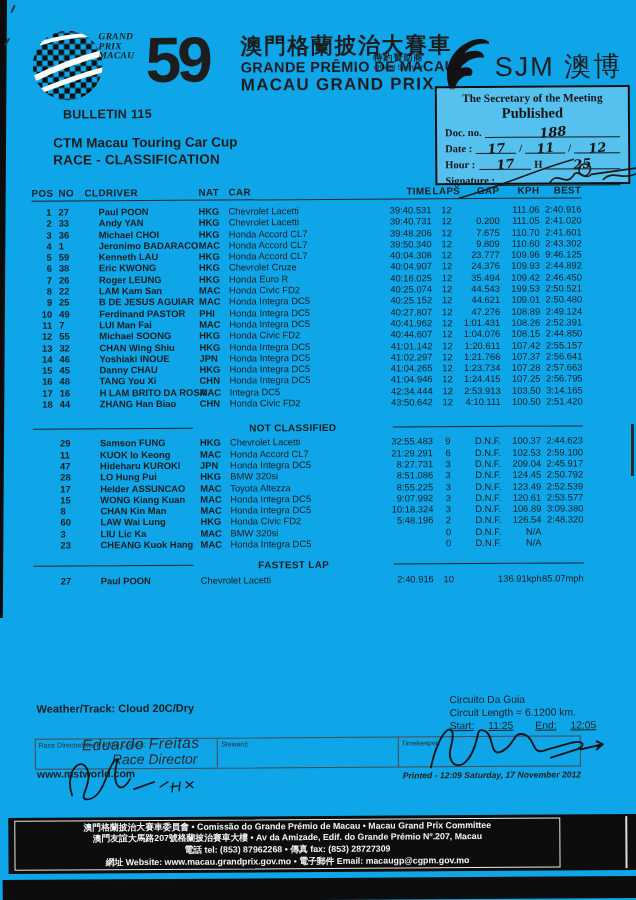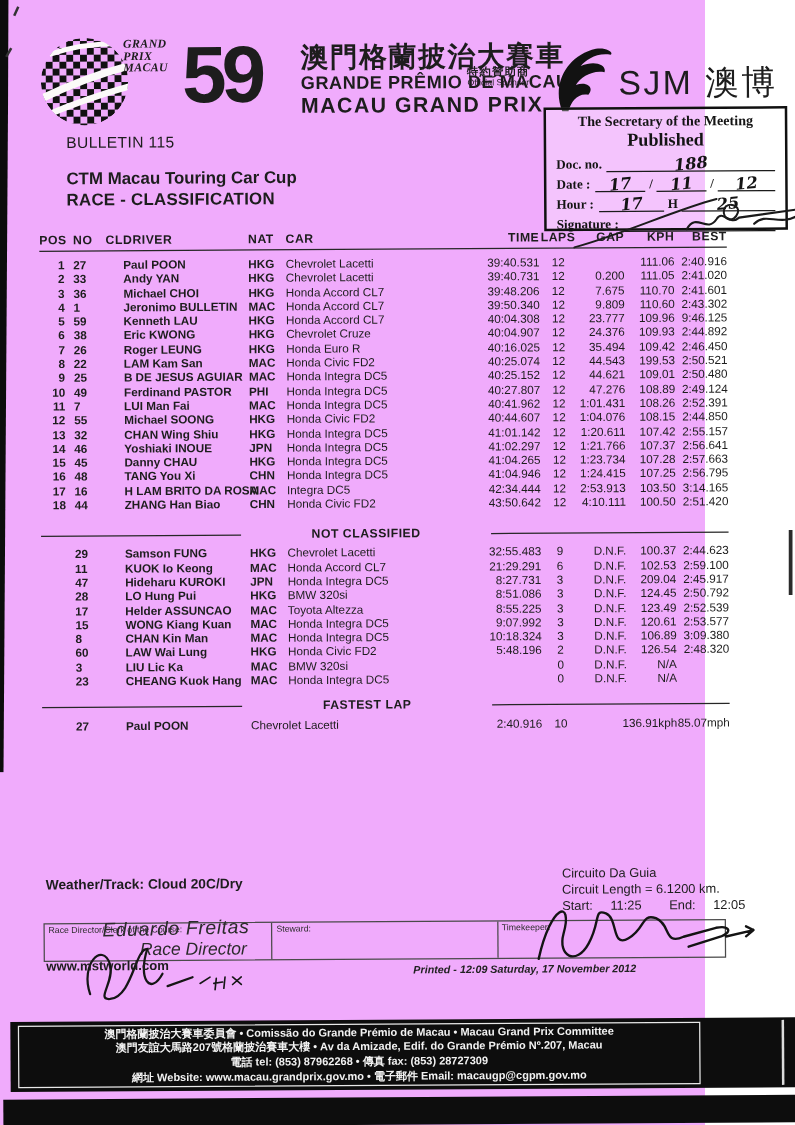--- a/index.html
+++ b/index.html
@@ -1,21 +1,21 @@
 <!DOCTYPE html>
 <html><head>
 <meta charset="utf-8">
 <style>
   * { box-sizing: border-box; margin: 0; padding: 0; }
   html,body { width:636px; height:900px; }
   body {
     font-family:"Liberation Sans","DejaVu Sans",sans-serif;
     background:#ffffff; overflow:hidden; color:#1d1d1d;
   }
-  .page { position:relative; width:564px; height:900px; background:#f0abfc; }
+  .page { position:relative; width:636px; height:900px; background:#0ea5e9; }
   .tilt { position:absolute; inset:0; transform:rotate(-0.35deg); }
 
   
   .edge-left { position:absolute; left:0; top:0; width:7px; height:618px; background:#0c0c0c;
                clip-path:polygon(0 0,100% 0,40% 100%,0 100%); }
   .edge-right { position:absolute; left:631px; top:424px; width:3px; height:52px; background:#2a2a2a; }
   .tick { position:absolute; width:2px; height:8px; background:#333; }
   .tick.t1 { left:12px; top:5px; transform:rotate(24deg); }
   .tick.t2 { left:6px; top:38px; transform:rotate(30deg); }
 
@@ -49,21 +49,21 @@
   .uline { flex:1; border-bottom:1.2px solid #1b1b1b; position:relative; height:14px; text-align:center; }
   .uline.seg { flex:0 0 auto; }
   .slash { padding:0 3px; }
   .hand { font-family:"DejaVu Serif",serif; font-style:italic; font-weight:bold; font-size:13px;
           display:inline-block; transform:rotate(-5deg) translateY(1px); }
   .stamp-sig { position:absolute; left:46px; top:-8px; }
 
   .sig-tail { position:absolute; left:455px; top:156px; }
 
   
-  .bulletin { position:absolute; left:55px; top:106px; font-size:12.5px; font-weight:normal; letter-spacing:0.3px; }
+  .bulletin { position:absolute; left:65px; top:106px; font-size:12.5px; font-weight:bold; letter-spacing:0.3px; }
   .etitle   { position:absolute; left:55px; top:134px; font-size:13.5px; font-weight:bold; }
   .dtitle   { position:absolute; left:55px; top:151px; font-size:13.5px; font-weight:bold; letter-spacing:0.2px; }
 
   
   .race-table { position:absolute; left:33px; top:186px; width:550px; font-size:9.4px; }
   .grid11 { display:grid; grid-template-columns:23px 30px 14px 100px 30px 126px 77px 30px 38px 40px 42px; }
   .thead { font-size:9.8px; font-weight:bold; letter-spacing:0.4px; }
   .headline { border-bottom:1.6px solid #262626; margin-top:2px; }
   .rows { margin-top:5px; }
   .trow { height:11.3px; line-height:11.3px; white-space:nowrap; }
@@ -83,21 +83,21 @@
   .flrow { margin-top:4px; height:12px; line-height:12px; display:grid; white-space:nowrap;
            grid-template-columns:23px 30px 14px 100px 156px 77px 30px 78px 42px; }
   .flrow .fno { padding-left:4px; font-weight:bold; }
   .flrow .fdr { font-weight:bold; }
   .flrow .ftm,.flrow .fkp,.flrow .fmp { text-align:right; }
   .flrow .flp { text-align:center; }
 
   
   .weather { position:absolute; left:35px; top:701px; font-size:11px; font-weight:bold; }
   .circuit { position:absolute; left:448px; top:694px; font-size:10.3px; line-height:13px; white-space:nowrap; }
-  .circuit .se span { display:inline-block; }
+  .circuit .se span { display:inline-block;text-decoration:underline; }
   .se .gap1 { width:14px; } .se .gap2 { width:22px; }
 
   .sig-table { position:absolute; left:33px; top:737px; width:546px; height:31px;
                display:flex; border:1px solid #4a4a4a; }
   .sig-cell { position:relative; border-right:1px solid #4a4a4a; }
   .sig-cell:last-child { border-right:none; }
   .sig-cell .cl-lbl { position:absolute; left:3px; top:2px; font-size:7px; color:#2e2e2e; white-space:nowrap; }
   .sc1 { width:183px; } .sc2 { width:181px; } .sc3 { width:182px; }
   .ef-name { position:absolute; left:46px; top:-4px; font-size:15.5px; font-style:italic;
              letter-spacing:0.5px; color:#2b2b2b; white-space:nowrap; transform:rotate(-1deg); }
@@ -259,21 +259,21 @@
             <span class="c laps">12</span>
             <span class="c gap">7.675</span>
             <span class="c kph">110.70</span>
             <span class="c best">2:41.601</span>
           </div>
 
           <div class="grid11 trow">
             <span class="c pos">4</span>
             <span class="c no">1</span>
             <span class="c cl"></span>
-            <span class="c driver">Jeronimo BULLETIN</span>
+            <span class="c driver">Jeronimo BADARACO</span>
             <span class="c nat">MAC</span>
             <span class="c car">Honda Accord CL7</span>
             <span class="c time">39:50.340</span>
             <span class="c laps">12</span>
             <span class="c gap">9.809</span>
             <span class="c kph">110.60</span>
             <span class="c best">2:43.302</span>
           </div>
 
           <div class="grid11 trow">

